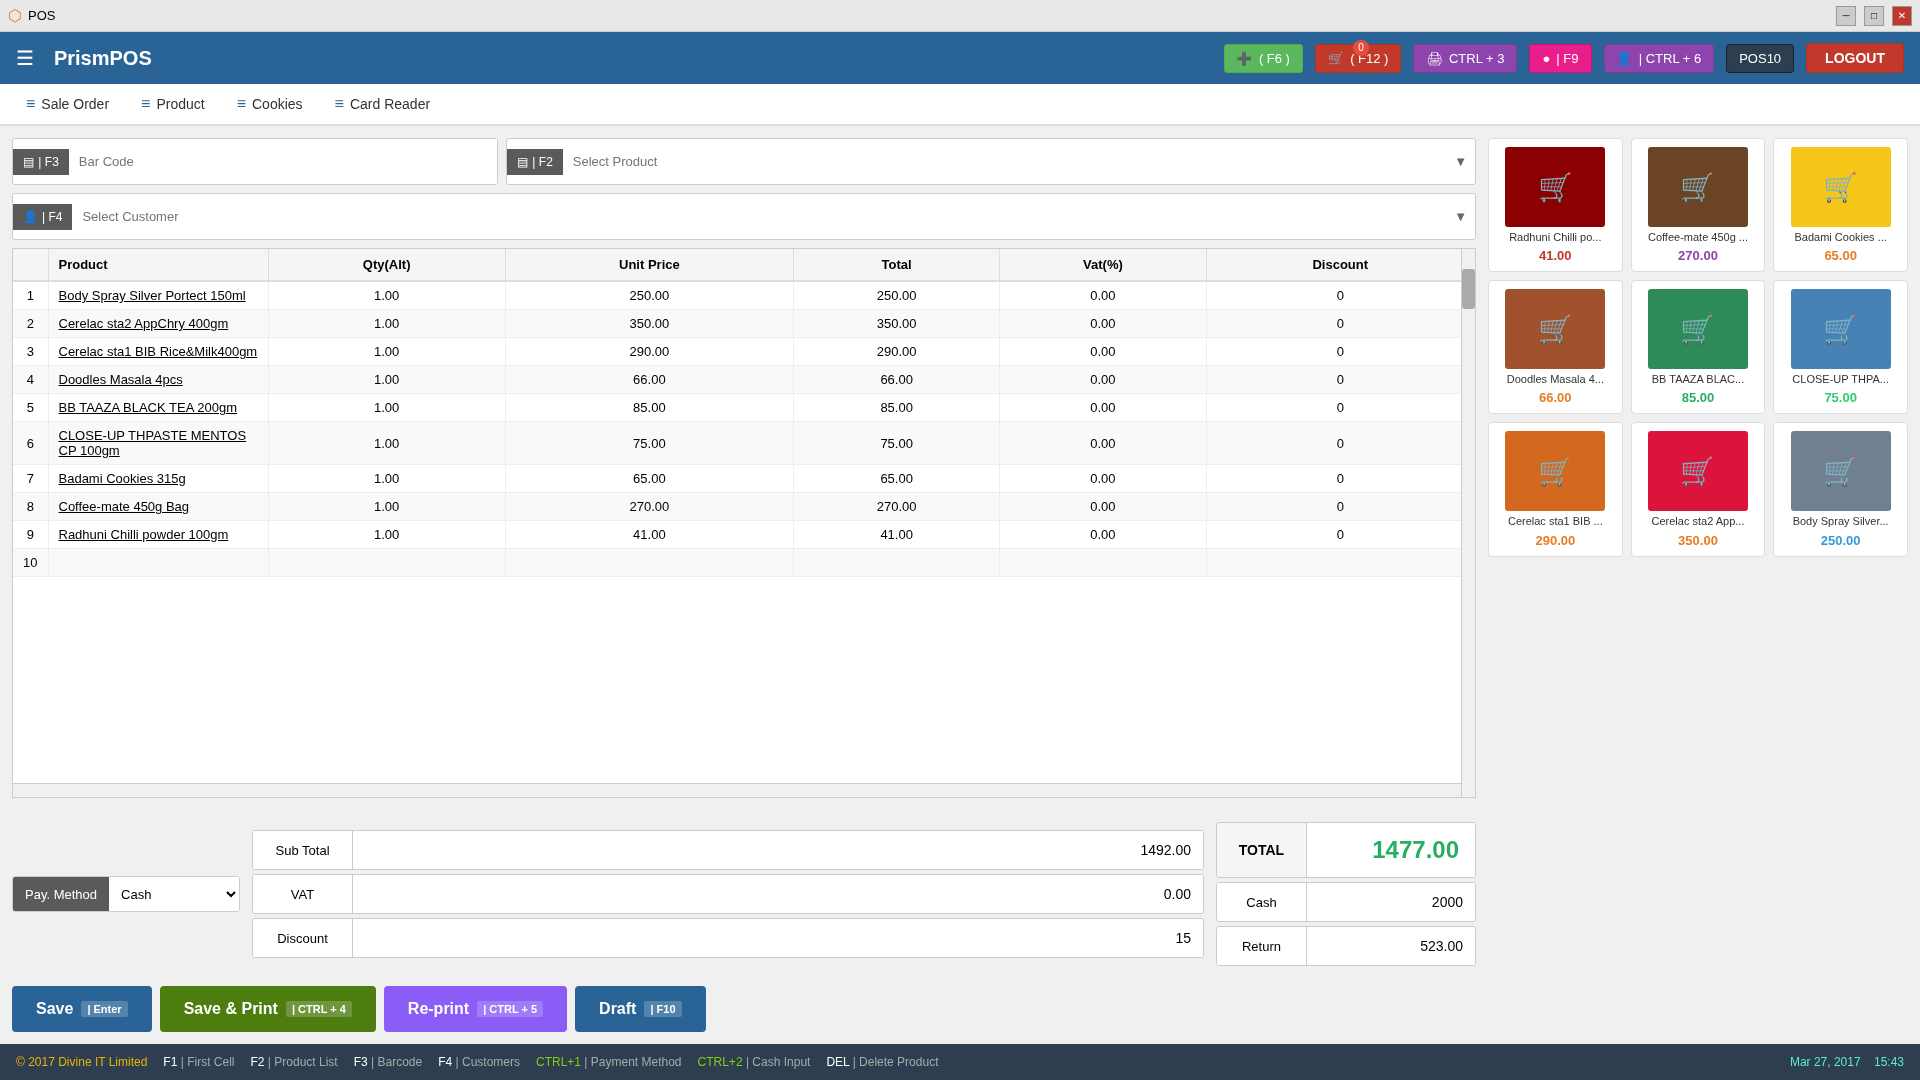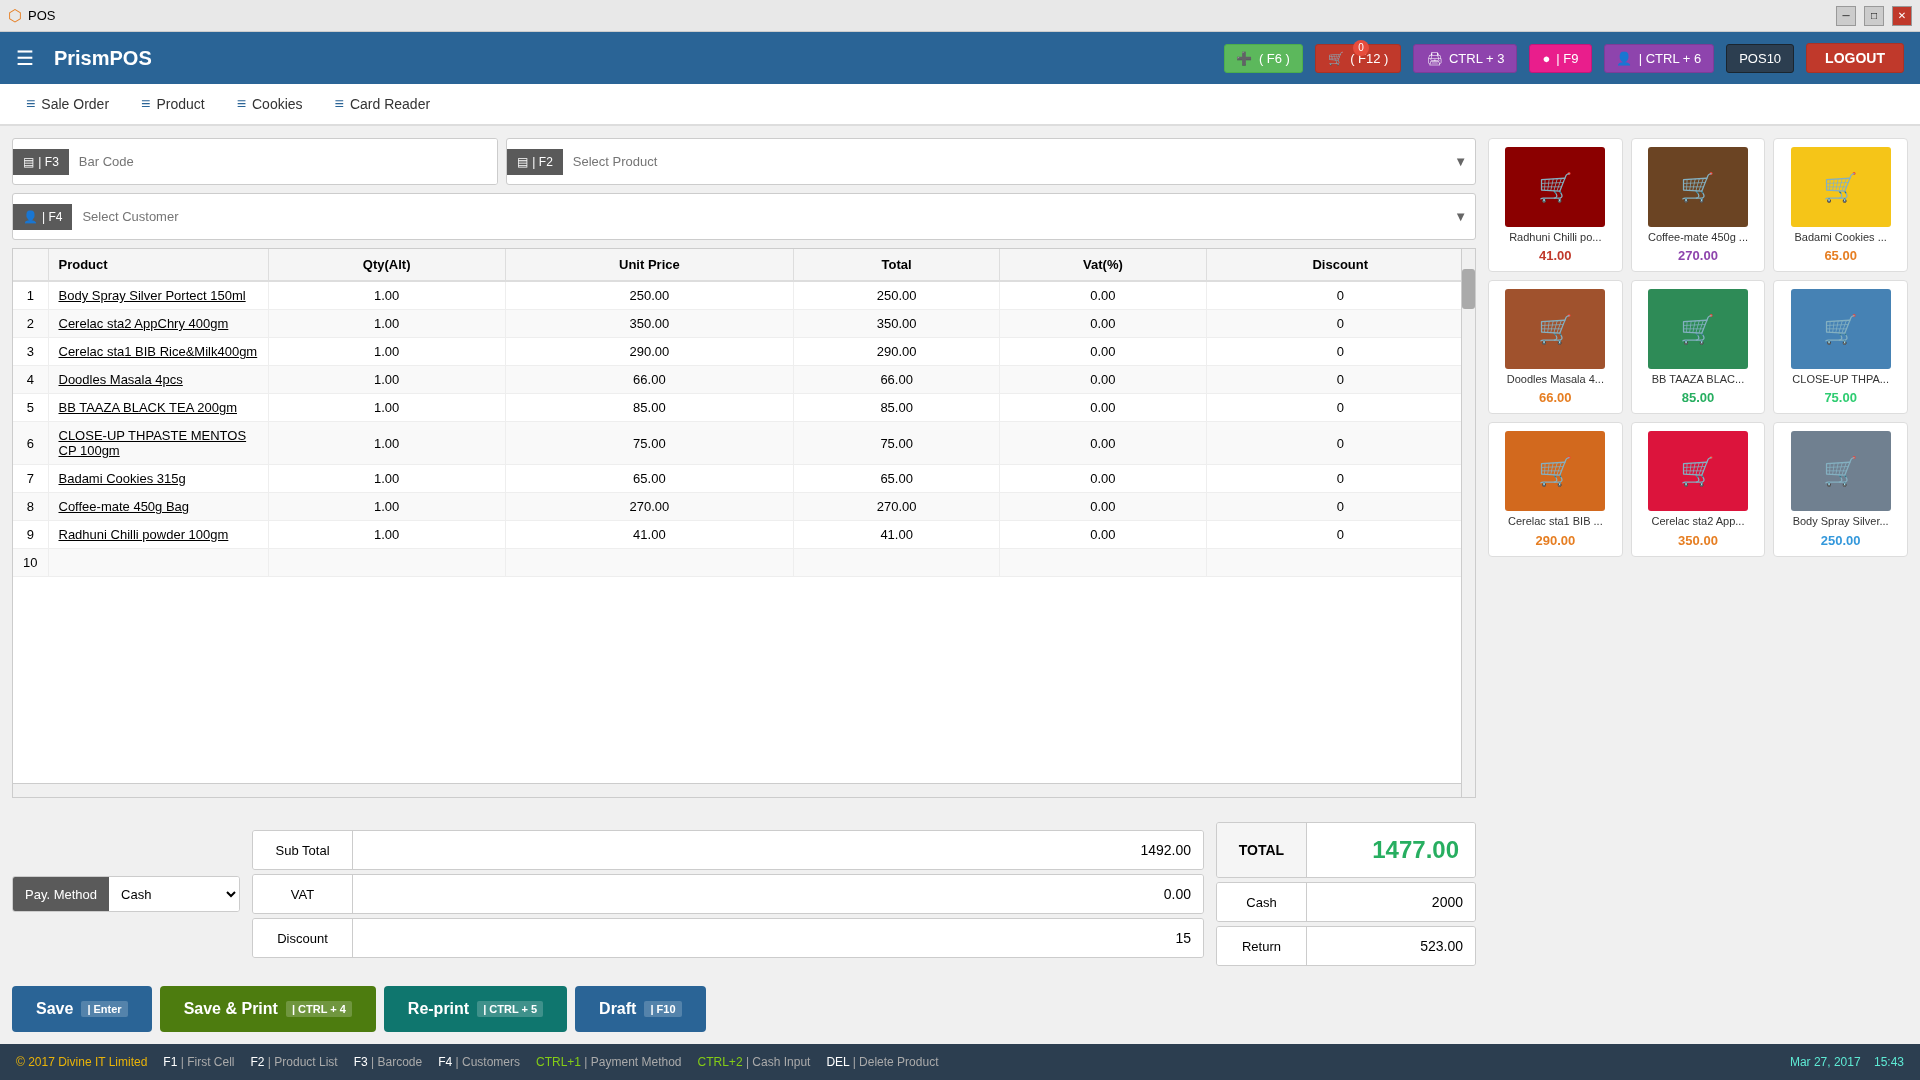--- a/index.html
+++ b/index.html
@@ -309,21 +309,21 @@
       padding: 14px 24px;
       font-size: 16px;
       font-weight: bold;
       cursor: pointer;
       border: none;
       border-radius: 4px;
       display: flex; align-items: center; gap: 8px;
     }
     .btn-save { background: #2a6496; color: white; }
     .btn-save-print { background: #4d7c0f; color: white; }
-    .btn-reprint { background: #0f766e; color: white; align-items: center; }
+    .btn-reprint { background: #8b5cf6; color: white; align-items: center; }
     .btn-draft { background: #2a6496; color: white; }
     .shortcut {
       font-size: 11px;
       background: rgba(255,255,255,0.2);
       padding: 2px 6px;
       border-radius: 2px;
     }
 
     
     .right-panel {

